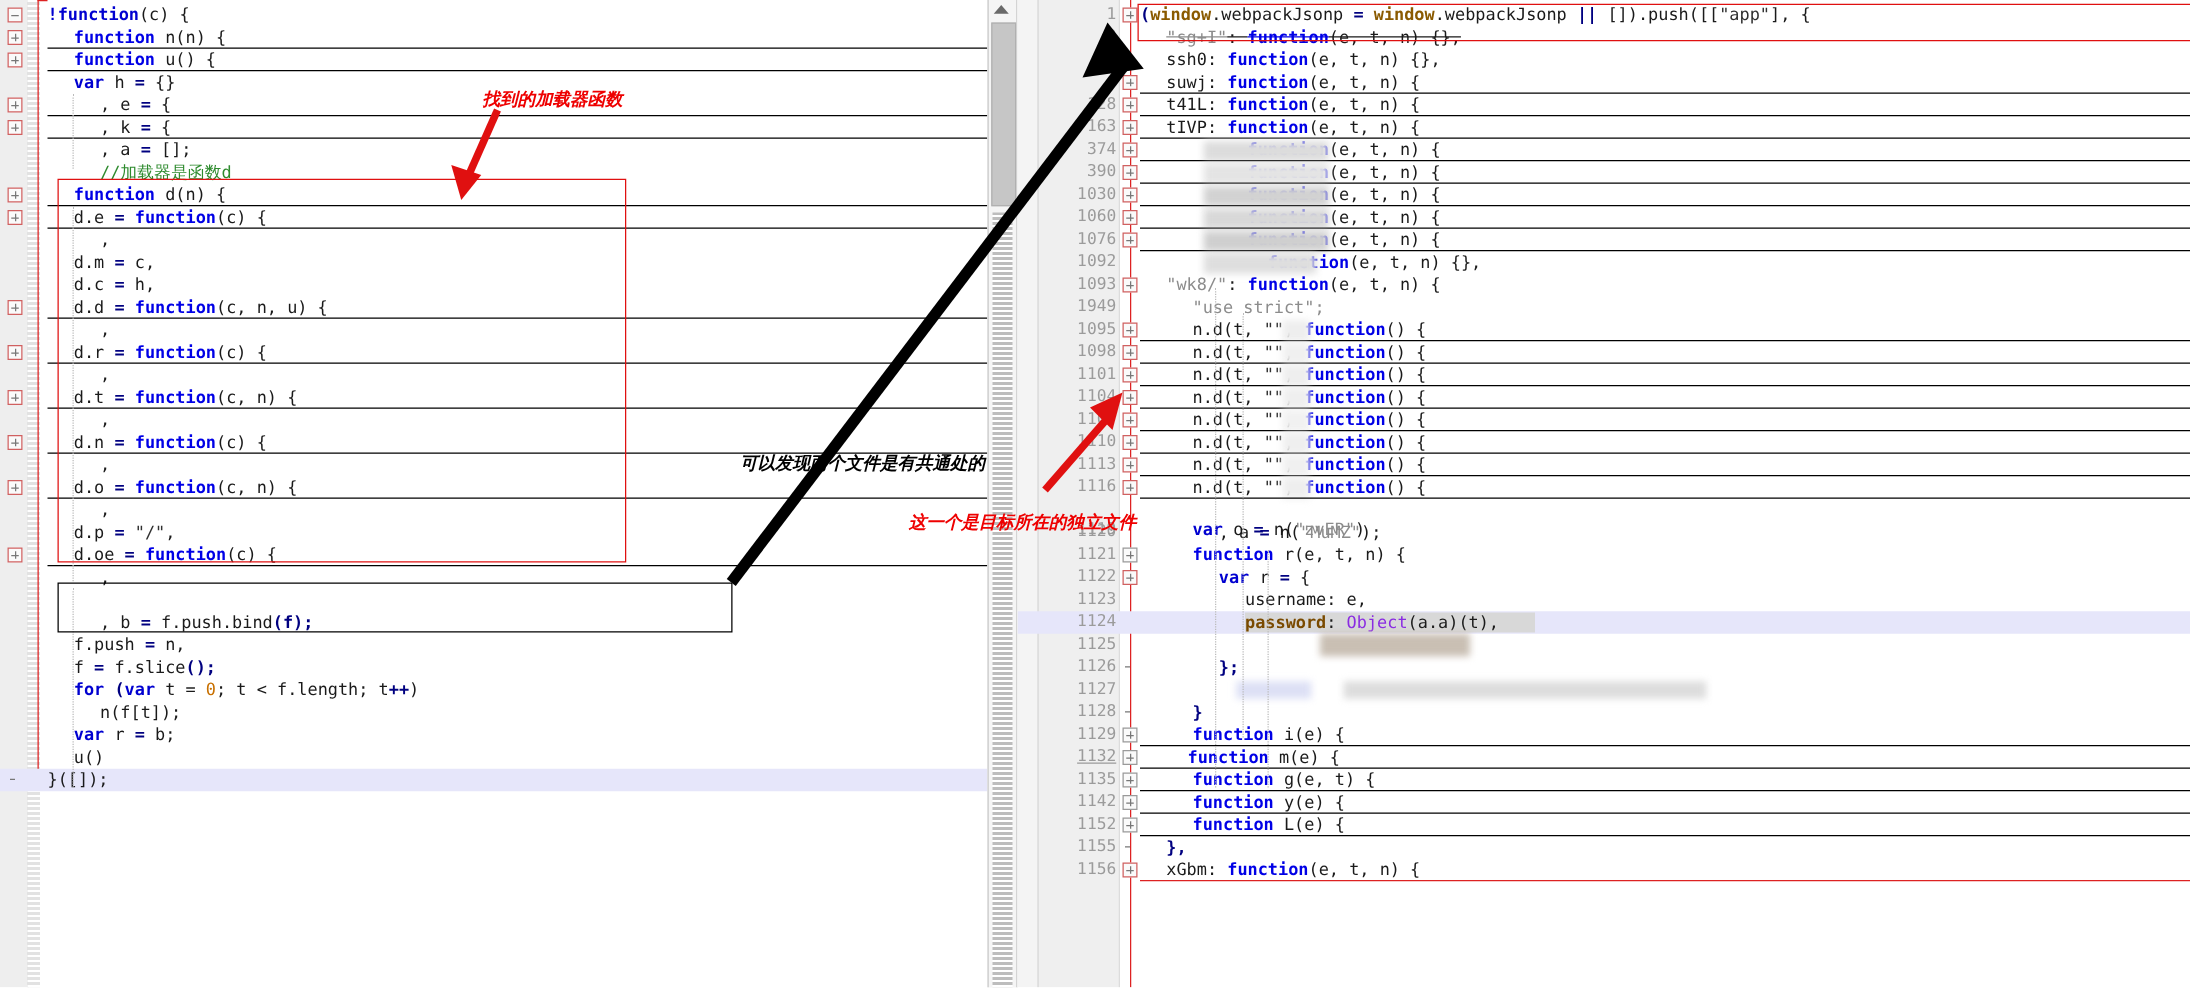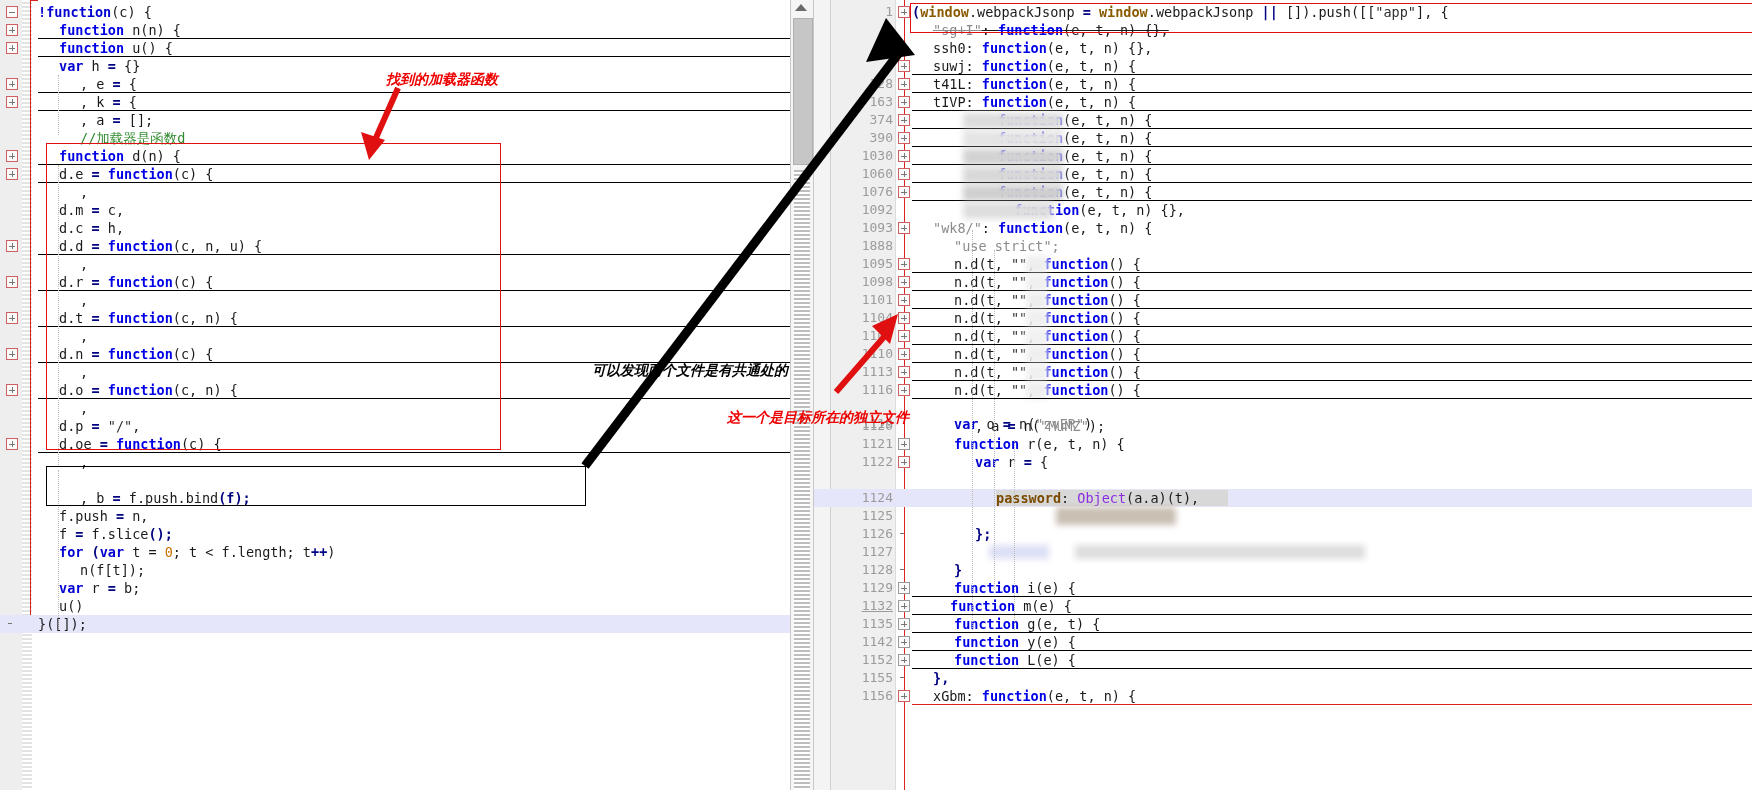--- a/index.html
+++ b/index.html
@@ -214,41 +214,42 @@
         <div class="ln-row" style="top: 129px;"><span class="lnum" style="left: 17px; width: 62px;">390</span><div class="gutter-fold plus" style="left: 84px;"></div><div class="rtext" style="left: 119px;"><span class="pl">        </span><span class="fn">function</span><span class="pl">(e, t, n) {</span></div><div class="blur" style="left: 149px; top: 2px; width: 100px; height: 16px; background: rgb(228, 228, 228);"></div></div>
         <div class="fold-sep" style="top: 146px; left: 98px; width: 870px;"></div>
         <div class="ln-row" style="top: 147px;"><span class="lnum" style="left: 17px; width: 62px;">1030</span><div class="gutter-fold plus" style="left: 84px;"></div><div class="rtext" style="left: 119px;"><span class="pl">        </span><span class="fn">function</span><span class="pl">(e, t, n) {</span></div><div class="blur" style="left: 149px; top: 2px; width: 100px; height: 16px; background: rgb(210, 210, 210);"></div></div>
         <div class="fold-sep" style="top: 164px; left: 98px; width: 870px;"></div>
         <div class="ln-row" style="top: 165px;"><span class="lnum" style="left: 17px; width: 62px;">1060</span><div class="gutter-fold plus" style="left: 84px;"></div><div class="rtext" style="left: 119px;"><span class="pl">        </span><span class="fn">function</span><span class="pl">(e, t, n) {</span></div><div class="blur" style="left: 149px; top: 2px; width: 100px; height: 16px; background: rgb(216, 216, 216);"></div></div>
         <div class="fold-sep" style="top: 182px; left: 98px; width: 870px;"></div>
         <div class="ln-row" style="top: 183px;"><span class="lnum" style="left: 17px; width: 62px;">1076</span><div class="gutter-fold plus" style="left: 84px;"></div><div class="rtext" style="left: 119px;"><span class="pl">        </span><span class="fn">function</span><span class="pl">(e, t, n) {</span></div><div class="blur" style="left: 149px; top: 2px; width: 100px; height: 16px; background: rgb(207, 207, 207);"></div></div>
         <div class="fold-sep" style="top: 200px; left: 98px; width: 870px;"></div>
         <div class="ln-row" style="top: 201px;"><span class="lnum" style="left: 17px; width: 62px;">1092</span><div class="rtext" style="left: 119px;"><span class="pl">          </span><span class="fn">function</span><span class="pl">(e, t, n) {},</span></div><div class="blur" style="left: 149px; top: 2px; width: 90px; height: 16px; background: rgb(222, 222, 222);"></div></div>
         <div class="ln-row" style="top: 219px;"><span class="lnum" style="left: 17px; width: 62px;">1093</span><div class="gutter-fold plus" style="left: 84px;"></div><div class="rtext" style="left: 119px;"><span class="grey">"wk8/"</span><span class="pl">: </span><span class="fn">function</span><span class="pl">(e, t, n) {</span></div></div>
-        <div class="ln-row" style="top: 237px;"><span class="lnum" style="left: 17px; width: 62px;">1888</span><div class="rtext" style="left: 140px;"><span class="grey">"use strict";</span></div></div>
+        <div class="ln-row" style="top: 237px;"><span class="lnum" style="left: 17px; width: 62px;">1949</span><div class="rtext" style="left: 140px;"><span class="grey">"use strict";</span></div></div>
         <div class="ln-row" style="top: 255px;"><span class="lnum" style="left: 17px; width: 62px;">1095</span><div class="gutter-fold plus" style="left: 84px;"></div><div class="rtext" style="left: 140px;"><span class="pl">n.d(t, </span><span class="str">"</span><span class="str">", </span><span class="fn">function</span><span class="pl">() {</span></div><div class="blur" style="left: 212px; top: 1px; width: 22px; height: 17px; background: rgb(238, 238, 238);"></div></div>
         <div class="fold-sep" style="top: 272px; left: 98px; width: 870px;"></div>
         <div class="ln-row" style="top: 273px;"><span class="lnum" style="left: 17px; width: 62px;">1098</span><div class="gutter-fold plus" style="left: 84px;"></div><div class="rtext" style="left: 140px;"><span class="pl">n.d(t, </span><span class="str">"</span><span class="str">", </span><span class="fn">function</span><span class="pl">() {</span></div><div class="blur" style="left: 212px; top: 1px; width: 22px; height: 17px; background: rgb(240, 240, 240);"></div></div>
         <div class="fold-sep" style="top: 290px; left: 98px; width: 870px;"></div>
         <div class="ln-row" style="top: 291px;"><span class="lnum" style="left: 17px; width: 62px;">1101</span><div class="gutter-fold plus" style="left: 84px;"></div><div class="rtext" style="left: 140px;"><span class="pl">n.d(t, </span><span class="str">"</span><span class="str">", </span><span class="fn">function</span><span class="pl">() {</span></div><div class="blur" style="left: 212px; top: 1px; width: 22px; height: 17px; background: rgb(238, 238, 238);"></div></div>
         <div class="fold-sep" style="top: 308px; left: 98px; width: 870px;"></div>
         <div class="ln-row" style="top: 309px;"><span class="lnum" style="left: 17px; width: 62px;">1104</span><div class="gutter-fold plus" style="left: 84px;"></div><div class="rtext" style="left: 140px;"><span class="pl">n.d(t, </span><span class="str">"</span><span class="str">", </span><span class="fn">function</span><span class="pl">() {</span></div><div class="blur" style="left: 212px; top: 1px; width: 22px; height: 17px; background: rgb(239, 239, 239);"></div></div>
         <div class="fold-sep" style="top: 326px; left: 98px; width: 870px;"></div>
         <div class="ln-row" style="top: 327px;"><span class="lnum" style="left: 17px; width: 62px;">1107</span><div class="gutter-fold plus" style="left: 84px;"></div><div class="rtext" style="left: 140px;"><span class="pl">n.d(t, </span><span class="str">"</span><span class="str">", </span><span class="fn">function</span><span class="pl">() {</span></div><div class="blur" style="left: 212px; top: 1px; width: 22px; height: 17px; background: rgb(241, 241, 241);"></div></div>
         <div class="fold-sep" style="top: 344px; left: 98px; width: 870px;"></div>
         <div class="ln-row" style="top: 345px;"><span class="lnum" style="left: 17px; width: 62px;">1110</span><div class="gutter-fold plus" style="left: 84px;"></div><div class="rtext" style="left: 140px;"><span class="pl">n.d(t, </span><span class="str">"</span><span class="str">", </span><span class="fn">function</span><span class="pl">() {</span></div><div class="blur" style="left: 212px; top: 1px; width: 22px; height: 17px; background: rgb(239, 239, 239);"></div></div>
         <div class="fold-sep" style="top: 362px; left: 98px; width: 870px;"></div>
         <div class="ln-row" style="top: 363px;"><span class="lnum" style="left: 17px; width: 62px;">1113</span><div class="gutter-fold plus" style="left: 84px;"></div><div class="rtext" style="left: 140px;"><span class="pl">n.d(t, </span><span class="str">"</span><span class="str">", </span><span class="fn">function</span><span class="pl">() {</span></div><div class="blur" style="left: 212px; top: 1px; width: 22px; height: 17px; background: rgb(240, 240, 240);"></div></div>
         <div class="fold-sep" style="top: 380px; left: 98px; width: 870px;"></div>
         <div class="ln-row" style="top: 381px;"><span class="lnum" style="left: 17px; width: 62px;">1116</span><div class="gutter-fold plus" style="left: 84px;"></div><div class="rtext" style="left: 140px;"><span class="pl">n.d(t, </span><span class="str">"</span><span class="str">", </span><span class="fn">function</span><span class="pl">() {</span></div><div class="blur" style="left: 212px; top: 1px; width: 22px; height: 17px; background: rgb(238, 238, 238);"></div></div>
         <div class="fold-sep" style="top: 398px; left: 98px; width: 870px;"></div>
         <div class="ln-row" style="top: 399px; margin-top: 16px;"><span class="lnum" style="left: 17px; width: 62px;">1119</span><div class="rtext" style="left: 140px;"><span class="kw">var </span><span class="pl">o </span><span class="op">= </span><span class="pl">n(</span><span class="grey">"zvER"</span><span class="pl">)</span></div></div>
         <div class="ln-row" style="top: 417px;"><span class="lnum" style="left: 17px; width: 62px;">1120</span><div class="rtext" style="left: 161px;"><span class="pl">, a </span><span class="op">= </span><span class="pl">n(</span><span class="grey">"MuMZ"</span><span class="pl">);</span></div></div>
         <div class="ln-row" style="top: 435px;"><span class="lnum" style="left: 17px; width: 62px;">1121</span><div class="gutter-fold plus grey" style="left: 84px;"></div><div class="rtext" style="left: 140px;"><span class="fn">function </span><span class="pl">r(e, t, n) {</span></div></div>
         <div class="ln-row" style="top: 453px;"><span class="lnum" style="left: 17px; width: 62px;">1122</span><div class="gutter-fold plus" style="left: 84px;"></div><div class="rtext" style="left: 161px;"><span class="kw">var </span><span class="pl">r </span><span class="op">= </span><span class="pl">{</span></div></div>
+        <div class="ln-row" style="top: 471px;"><span class="lnum" style="left: 17px; width: 62px;">1123</span><div class="rtext" style="left: 182px;"><span class="pl">username: e,</span></div></div>
         <div class="ln-row" style="top: 489px;"><div class="hl-row" style="left: 0px; top: 0px; height: 18px; width: 940px;"></div><span class="lnum" style="left: 17px; width: 62px;">1124</span><div class="hl-sel" style="left: 182px; top: 1px; height: 16px; width: 232px;"></div><div class="rtext" style="left: 182px;"><span class="prop">password</span><span class="pl">: </span><span class="objc">Object</span><span class="pl">(a.a)(t),</span></div></div>
         <div class="ln-row" style="top: 507px;"><span class="lnum" style="left: 17px; width: 62px;">1125</span><div class="rtext" style="left: 182px;"><span class="pl"></span></div><div class="blur" style="left: 242px; top: 0px; width: 120px; height: 18px; background: rgb(201, 191, 179);"></div></div>
         <div class="ln-row" style="top: 525px;"><span class="lnum" style="left: 17px; width: 62px;">1126</span><div class="gutter-fold grey" style="left: 84px; border: none; background: none; width: 8px;"></div><div class="rtext" style="left: 161px;"><span class="op">};</span></div></div>
         <div class="ln-row" style="top: 543px;"><span class="lnum" style="left: 17px; width: 62px;">1127</span><div class="rtext" style="left: 161px;"><span class="pl"></span></div><div class="blur" style="left: 175px; top: 2px; width: 60px; height: 14px; background: rgb(221, 224, 245);"></div><div class="blur" style="left: 261px; top: 2px; width: 290px; height: 14px; background: rgb(221, 221, 221);"></div></div>
         <div class="ln-row" style="top: 561px;"><span class="lnum" style="left: 17px; width: 62px;">1128</span><div class="gutter-fold grey" style="left: 84px; border: none; background: none; width: 8px;"></div><div class="rtext" style="left: 140px;"><span class="op">}</span></div></div>
         <div class="ln-row" style="top: 579px;"><span class="lnum" style="left: 17px; width: 62px;">1129</span><div class="gutter-fold plus grey" style="left: 84px;"></div><div class="rtext" style="left: 140px;"><span class="fn">function </span><span class="pl">i(e) {</span></div></div>
         <div class="fold-sep" style="top: 596px; left: 98px; width: 870px;"></div>
         <div class="ln-row" style="top: 597px;"><span class="lnum" style="left: 17px; width: 62px; text-decoration: underline;">1132</span><div class="gutter-fold plus grey" style="left: 84px;"></div><div class="rtext" style="left: 136px; text-align: right;"><span class="fn">function </span><span class="pl">m(e) {</span></div></div>
         <div class="fold-sep" style="top: 614px; left: 98px; width: 870px;"></div>
         <div class="ln-row" style="top: 615px;"><span class="lnum" style="left: 17px; width: 62px;">1135</span><div class="gutter-fold plus grey" style="left: 84px;"></div><div class="rtext" style="left: 140px;"><span class="fn">function </span><span class="pl">g(e, t) {</span></div></div>

